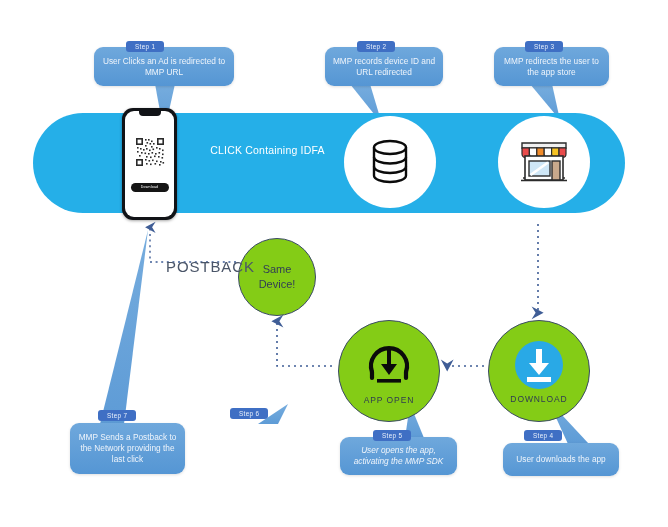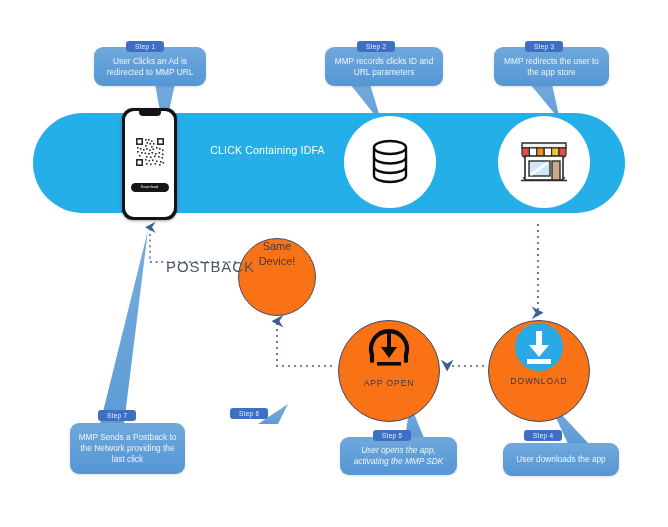--- a/index.html
+++ b/index.html
@@ -74,23 +74,23 @@
     background:#ffffff;
     display:flex;align-items:center;justify-content:center;
   }
   .circ-db{left:344px; top:116px; width:92px; height:92px;}
   .circ-store{left:498px; top:116px; width:92px; height:92px;}
 
   
   .ocirc{
     position:absolute;
     border-radius:50%;
-    background:#f97316;
+    background:#84cc16;
     border:1.3px solid #3b4a66;
-    display:flex;align-items:center;justify-content:flex-start;
+    display:flex;align-items:center;justify-content:center;
     flex-direction:column;
   }
   .circ-appopen{left:338px; top:320px; width:100px; height:100px;}
   .circ-download{left:488px; top:320px; width:100px; height:100px;}
   .circ-same{left:238px; top:238px; width:76px; height:76px;border-color:#3b4a66;}
   .circ-cap{
     font-size:8.5px; color:#2f3b52; letter-spacing:.9px;
     margin-top:3px;
   }
   .same-txt{
@@ -123,21 +123,21 @@
     background:#3f6fc4;
     color:#e8f0fb;
     font-size:6.4px;
     letter-spacing:.3px;
     border-radius:3px;
     padding:2px 9px;
     white-space:nowrap;
     z-index:4;
   }
 
-  .c1{left:94px;  top:47px;  width:112px; height:39px;}
+  .c1{left:94px;  top:47px;  width:140px; height:39px;}
   .t1{left:126px; top:41px;}
   .c2{left:325px; top:47px;  width:118px; height:39px;}
   .t2{left:357px; top:41px;}
   .c3{left:494px; top:47px;  width:115px; height:39px;}
   .t3{left:525px; top:41px;}
   .c4{left:487px; top:443px; width:116px; height:33px;margin-left:16px;}
   .t4{left:524px; top:430px;}
   .c5{left:340px; top:437px; width:117px; height:38px;font-style:italic;}
   .t5{left:373px; top:430px;}
   .c6{left:202px; top:423px; width:113px; height:51px;}
@@ -310,21 +310,21 @@
   </div>
 
   <div class="postback">POSTBACK</div>
 
   <div class="callout c1">
     <span>User Clicks an Ad is redirected to MMP URL</span>
   </div>
   <div class="step-tag t1">Step 1</div>
 
   <div class="callout c2">
-    <span>MMP records clicks ID and URL parameters</span>
+    <span>MMP records device ID and URL redirected</span>
   </div>
   <div class="step-tag t2">Step 2</div>
 
   <div class="callout c3">
     <span>MMP redirects the user to the app store</span>
   </div>
   <div class="step-tag t3">Step 3</div>
 
   <div class="callout c4">
     <span>User downloads the app</span>

